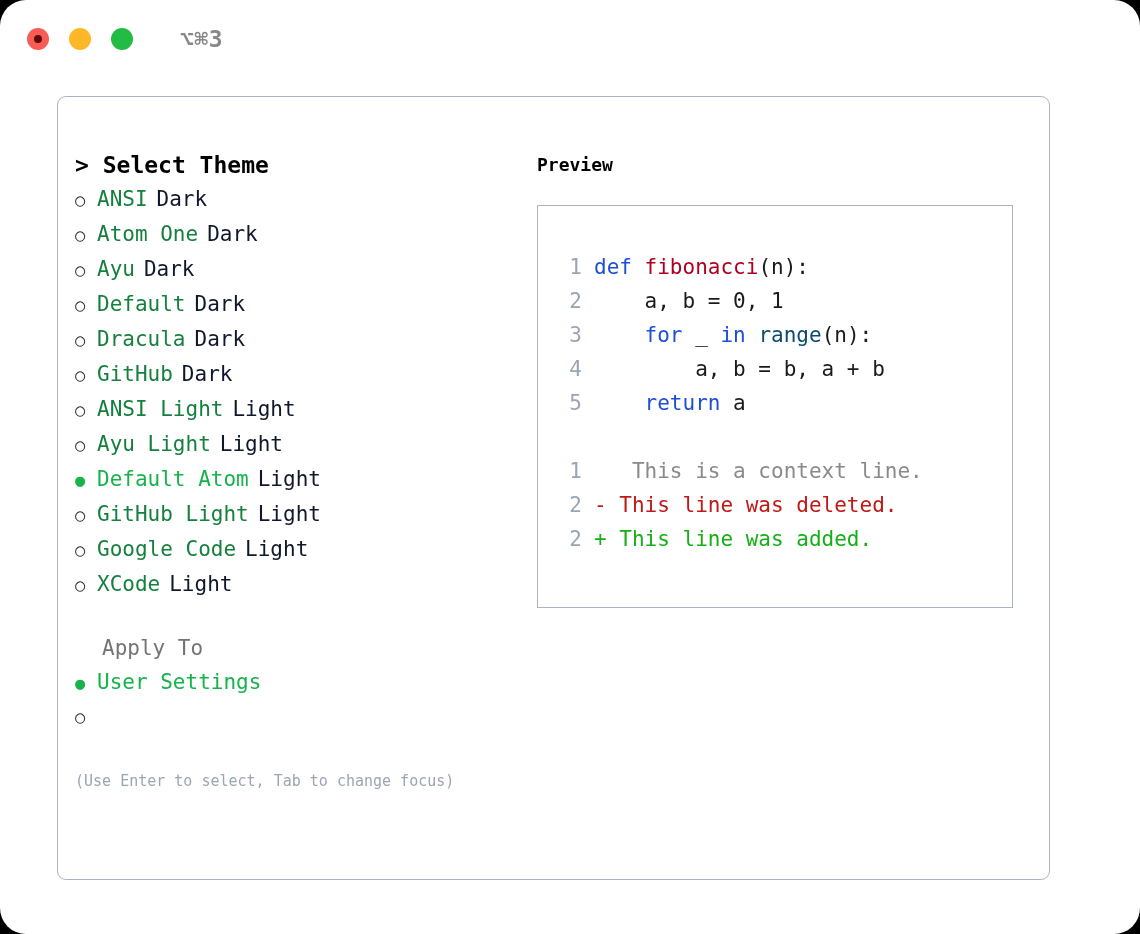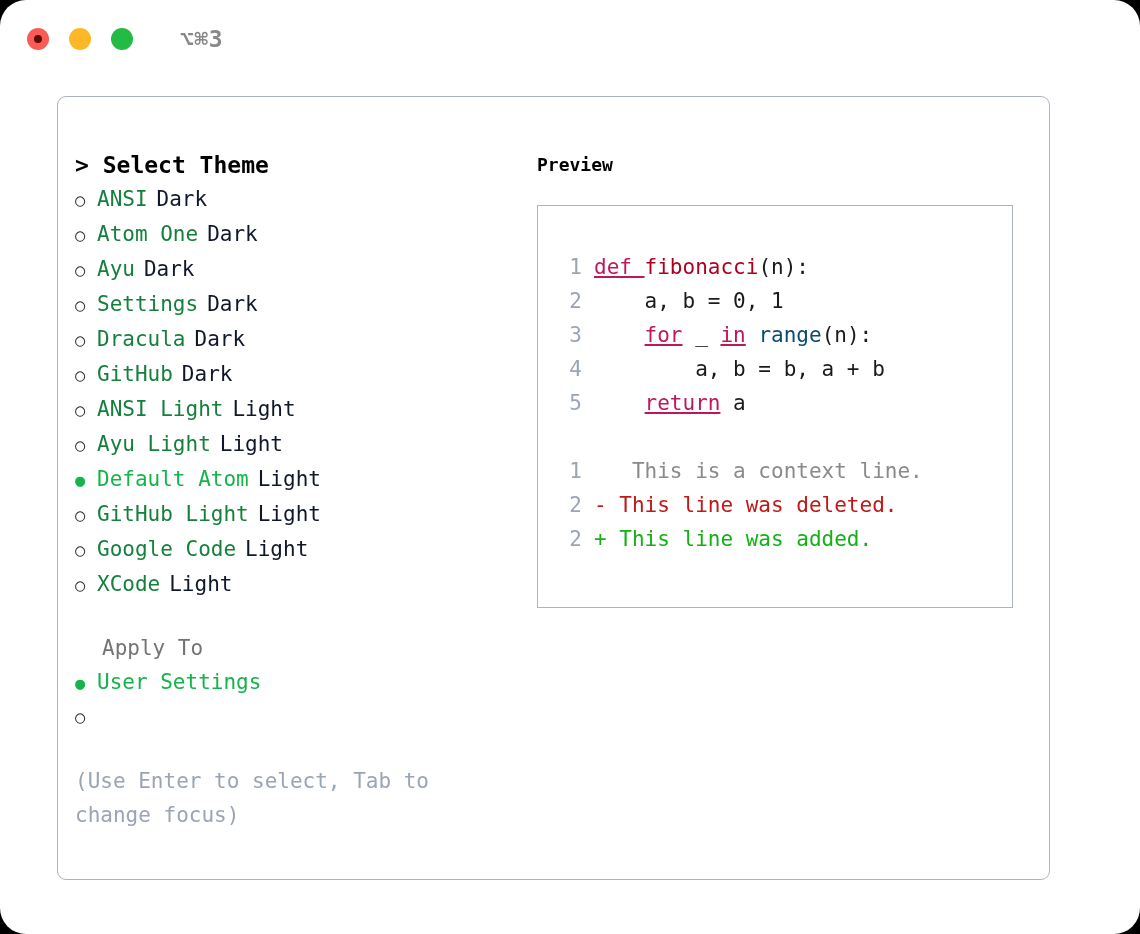--- a/index.html
+++ b/index.html
@@ -139,21 +139,21 @@
   .apply-title {
     font-size: 21px;
     line-height: 34px;
     color: #737373;
     padding-left: 27px;
     white-space: pre;
   }
 
   .hint {
     margin-top: 30px;
-    font-size: 21px;
+    font-size: 15px;
     line-height: 34px;
     color: #9aa5b4;
     width: 405px;
   }
 
   
   .preview-label {
     font-size: 18px;
     font-weight: bold;
     color: #000000;
@@ -179,21 +179,21 @@
   }
   .gutter {
     width: 30px;
     flex: 0 0 30px;
     text-align: right;
     color: #9aa5b4;
     margin-right: 12px;
   }
   .code-text { color: #1a1a1a; }
 
-  .kw   { color: #be185d; text-decoration: underline; }
+  .kw   { color: #1d4ed8; }
   .fn   { color: #b00020; }
   .bi   { color: #0c4a6e; }
   .plain{ color: #1a1a1a; }
 
   .diff-gap { height: 34px; }
   .diff-ctx { color: #8a8a8a; }
   .diff-del { color: #c01818; }
   .diff-add { color: #15b015; }
 </style>
 </head>
@@ -232,21 +232,21 @@
           </div>
 
           <div class="opt">
             <span class="bullet">○</span>
             <span class="label">Ayu</span>
             <span class="cat">Dark</span>
           </div>
 
           <div class="opt">
             <span class="bullet">○</span>
-            <span class="label">Settings</span>
+            <span class="label">Default</span>
             <span class="cat">Dark</span>
           </div>
 
           <div class="opt">
             <span class="bullet">○</span>
             <span class="label">Dracula</span>
             <span class="cat">Dark</span>
           </div>
 
           <div class="opt">

